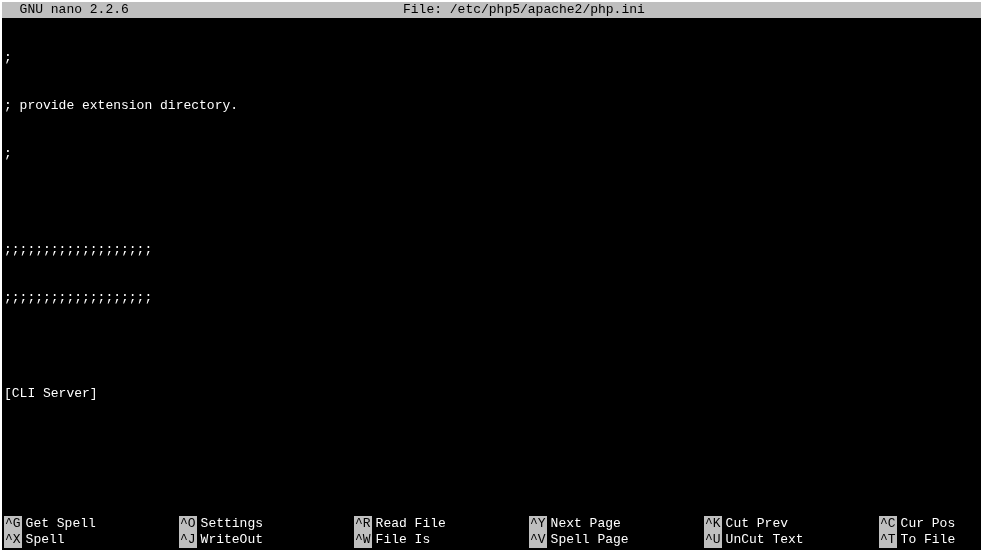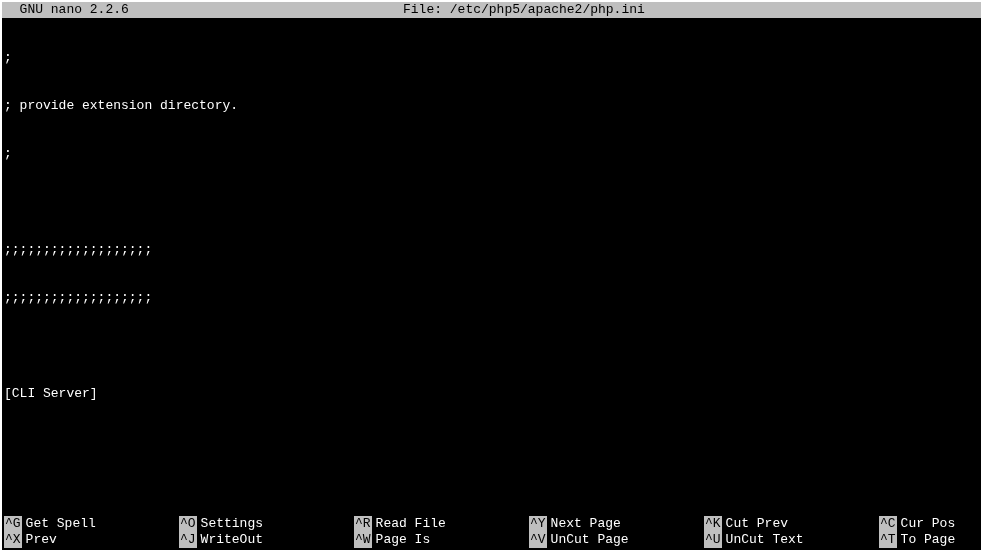--- a/index.html
+++ b/index.html
@@ -109,22 +109,22 @@
   <div class="bottombar">
     <div class="cmdrow">
       <div class="cmd"><span class="key">^G</span><span>Get Spell</span></div>
       <div class="cmd"><span class="key">^O</span><span>Settings</span></div>
       <div class="cmd"><span class="key">^R</span><span>Read File</span></div>
       <div class="cmd"><span class="key">^Y</span><span>Next Page</span></div>
       <div class="cmd"><span class="key">^K</span><span>Cut Prev</span></div>
       <div class="cmd"><span class="key">^C</span><span>Cur Pos</span></div>
     </div>
     <div class="cmdrow">
-      <div class="cmd"><span class="key">^X</span><span>Prev</span></div>
+      <div class="cmd"><span class="key">^X</span><span>Spell</span></div>
       <div class="cmd"><span class="key">^J</span><span>WriteOut</span></div>
-      <div class="cmd"><span class="key">^W</span><span>Page Is</span></div>
-      <div class="cmd"><span class="key">^V</span><span>UnCut Page</span></div>
+      <div class="cmd"><span class="key">^W</span><span>File Is</span></div>
+      <div class="cmd"><span class="key">^V</span><span>Spell Page</span></div>
       <div class="cmd"><span class="key">^U</span><span>UnCut Text</span></div>
-      <div class="cmd"><span class="key">^T</span><span>To Page</span></div>
+      <div class="cmd"><span class="key">^T</span><span>To File</span></div>
     </div>
   </div>
 
 </div>
 
 </body></html>

